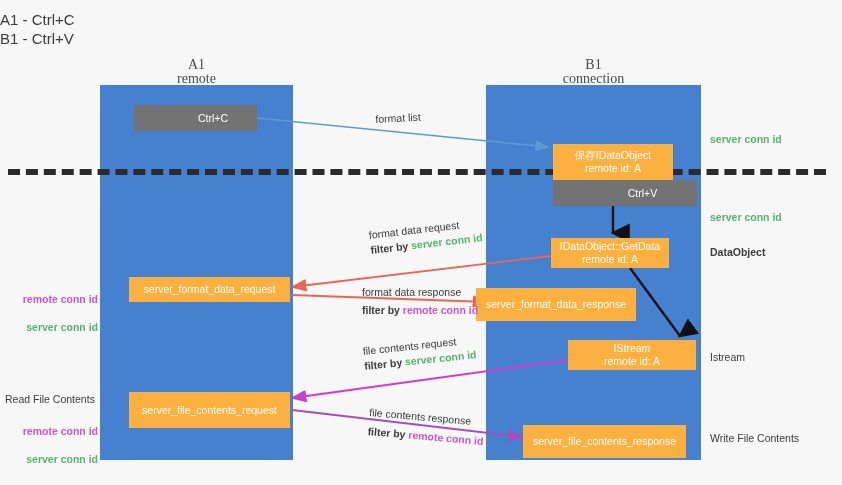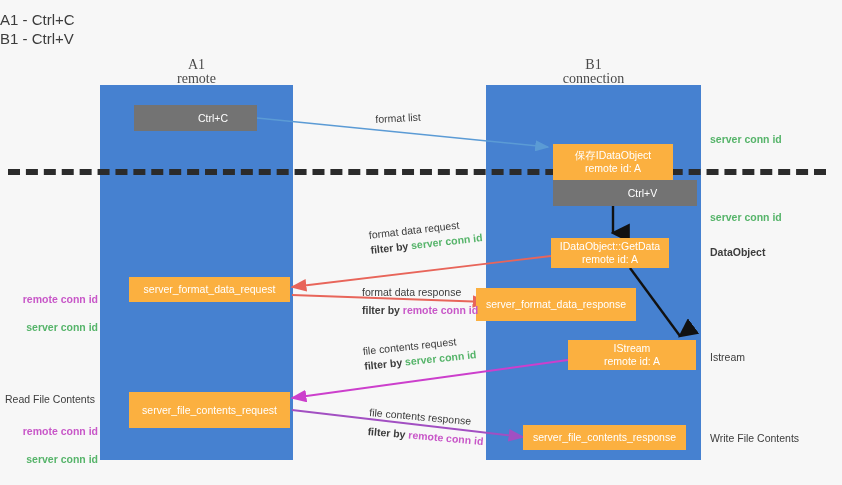--- a/index.html
+++ b/index.html
@@ -164,21 +164,21 @@
 
 <div class="abs node orange" style="left:129px; top:277px; width:161px; height:25px;text-align:right;">server_format_data_request</div>
 
 <div class="abs node orange" style="left:476px; top:288px; width:160px; height:33px;">server_format_data_response</div>
 
 <div class="abs node orange" style="left:568px; top:340px; width:128px; height:30px;">IStream
 remote id: A</div>
 
 <div class="abs node orange" style="left:129px; top:392px; width:161px; height:36px;">server_file_contents_request</div>
 
-<div class="abs node orange" style="left:523px; top:425px; width:163px; height:25px;">server_file_contents_response</div>
+<div class="abs node orange" style="left:523px; top:425px; width:163px; height:33px;">server_file_contents_response</div>
 
 <div class="abs ann green" style="left:710px; top:132px;">server conn id</div>
 <div class="abs ann green" style="left:710px; top:210px;">server conn id</div>
 <div class="abs ann dark" style="left:710px; top:245px;font-weight:bold;">DataObject</div>
 <div class="abs ann dark" style="left:710px; top:350px;">Istream</div>
 <div class="abs ann dark" style="left:710px; top:431px;">Write File Contents</div>
 
 <div class="abs ann stack" style="left:10px; top:278px; width:88px; text-align:right;">
   <div class="m">remote conn id</div>
   <div class="g">server conn id</div>

